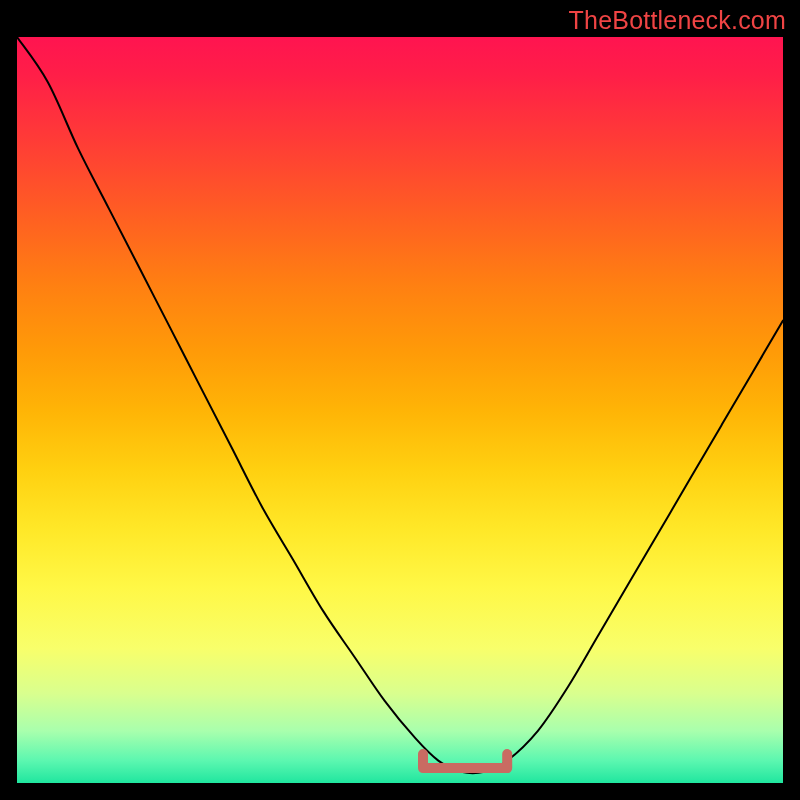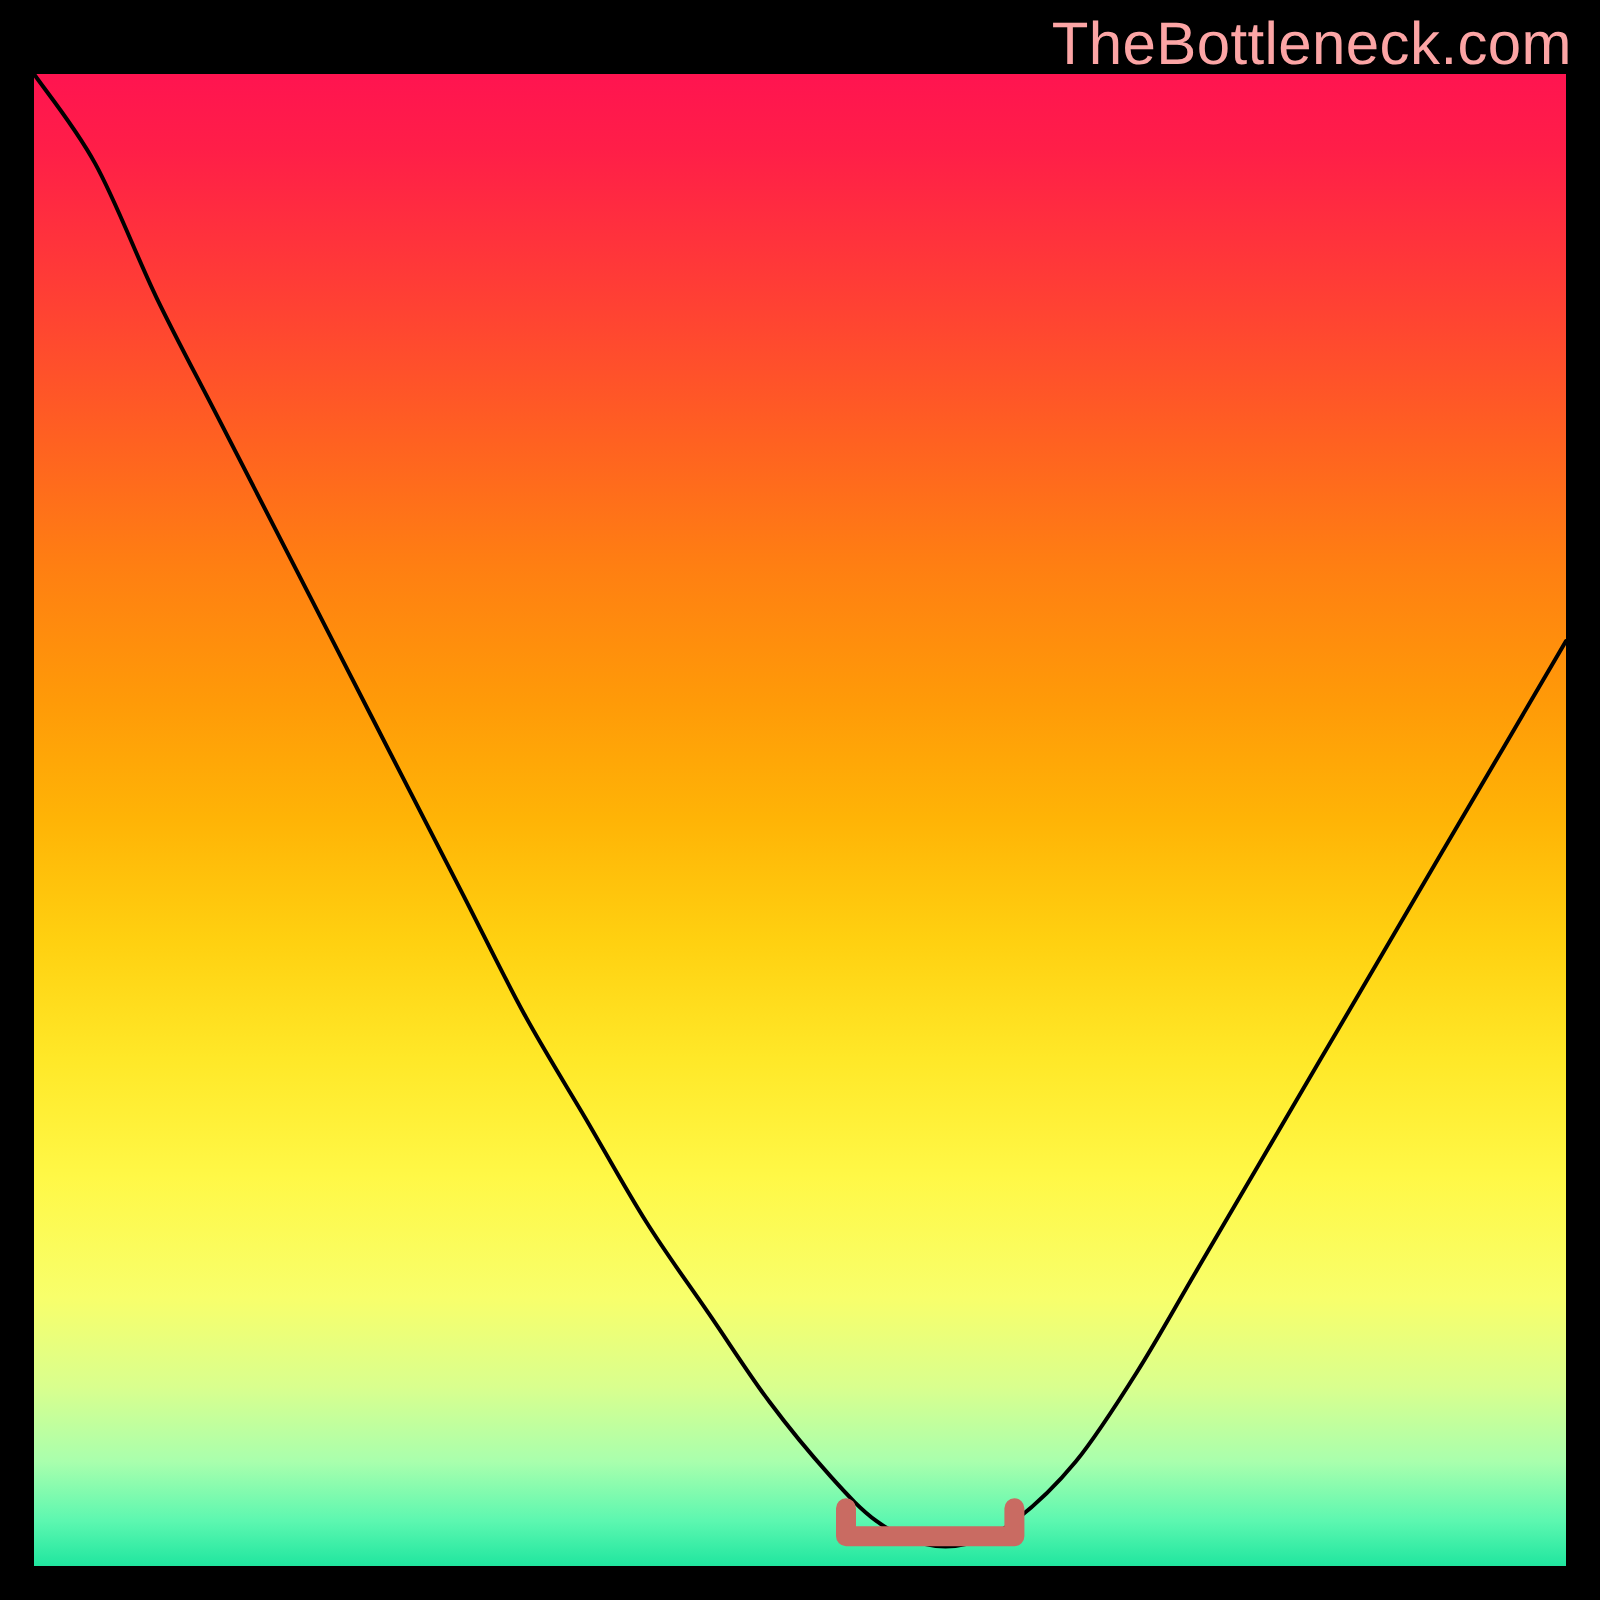--- a/index.html
+++ b/index.html
@@ -7,23 +7,23 @@
   .chart-container {
     position: relative;
     width: 800px;
     height: 800px;
     background: #000;
   }
   .watermark {
     position: absolute;
     top: 6px;
     right: 14px;
-    color: #fca5a5;
+    color: #ef4444;
     font-family: Arial, Helvetica, sans-serif;
-    font-size: 30px;
+    font-size: 25px;
     font-weight: 500;
     letter-spacing: 0.2px;
     z-index: 10;
   }
   .plot-area {
     position: absolute;
     left: 17px;
     top: 37px;
     width: 766px;
     height: 746px;

